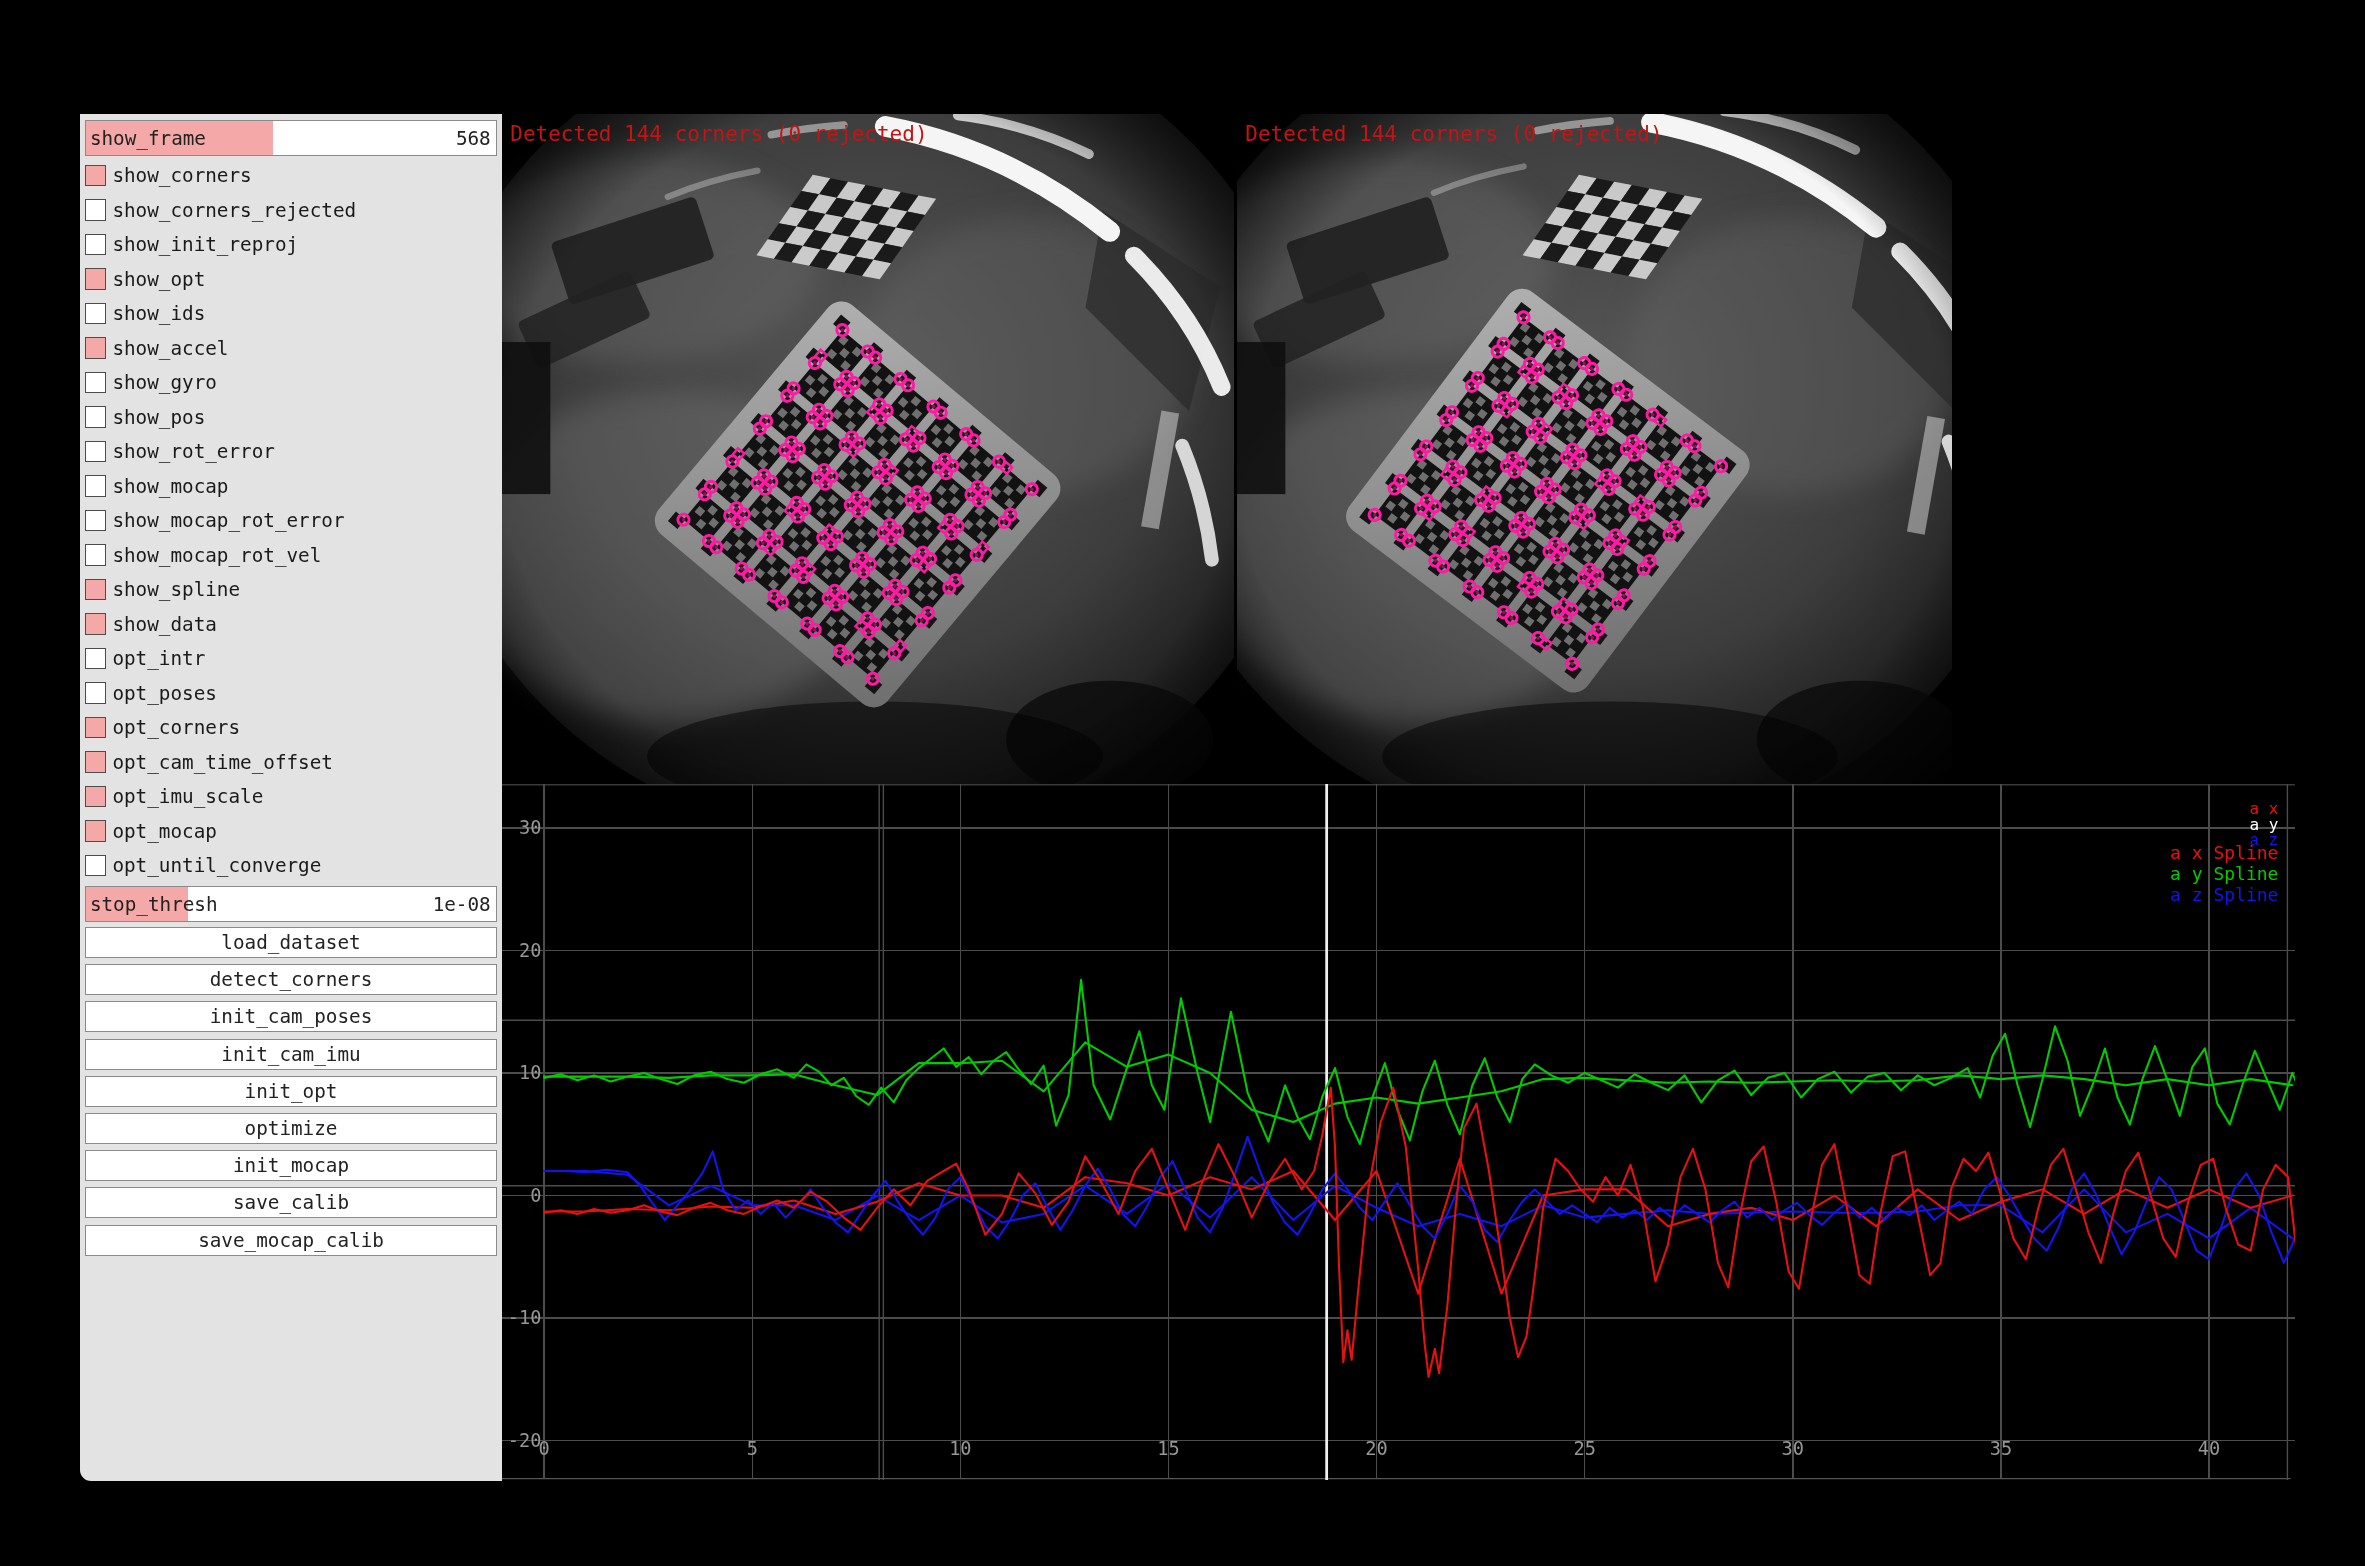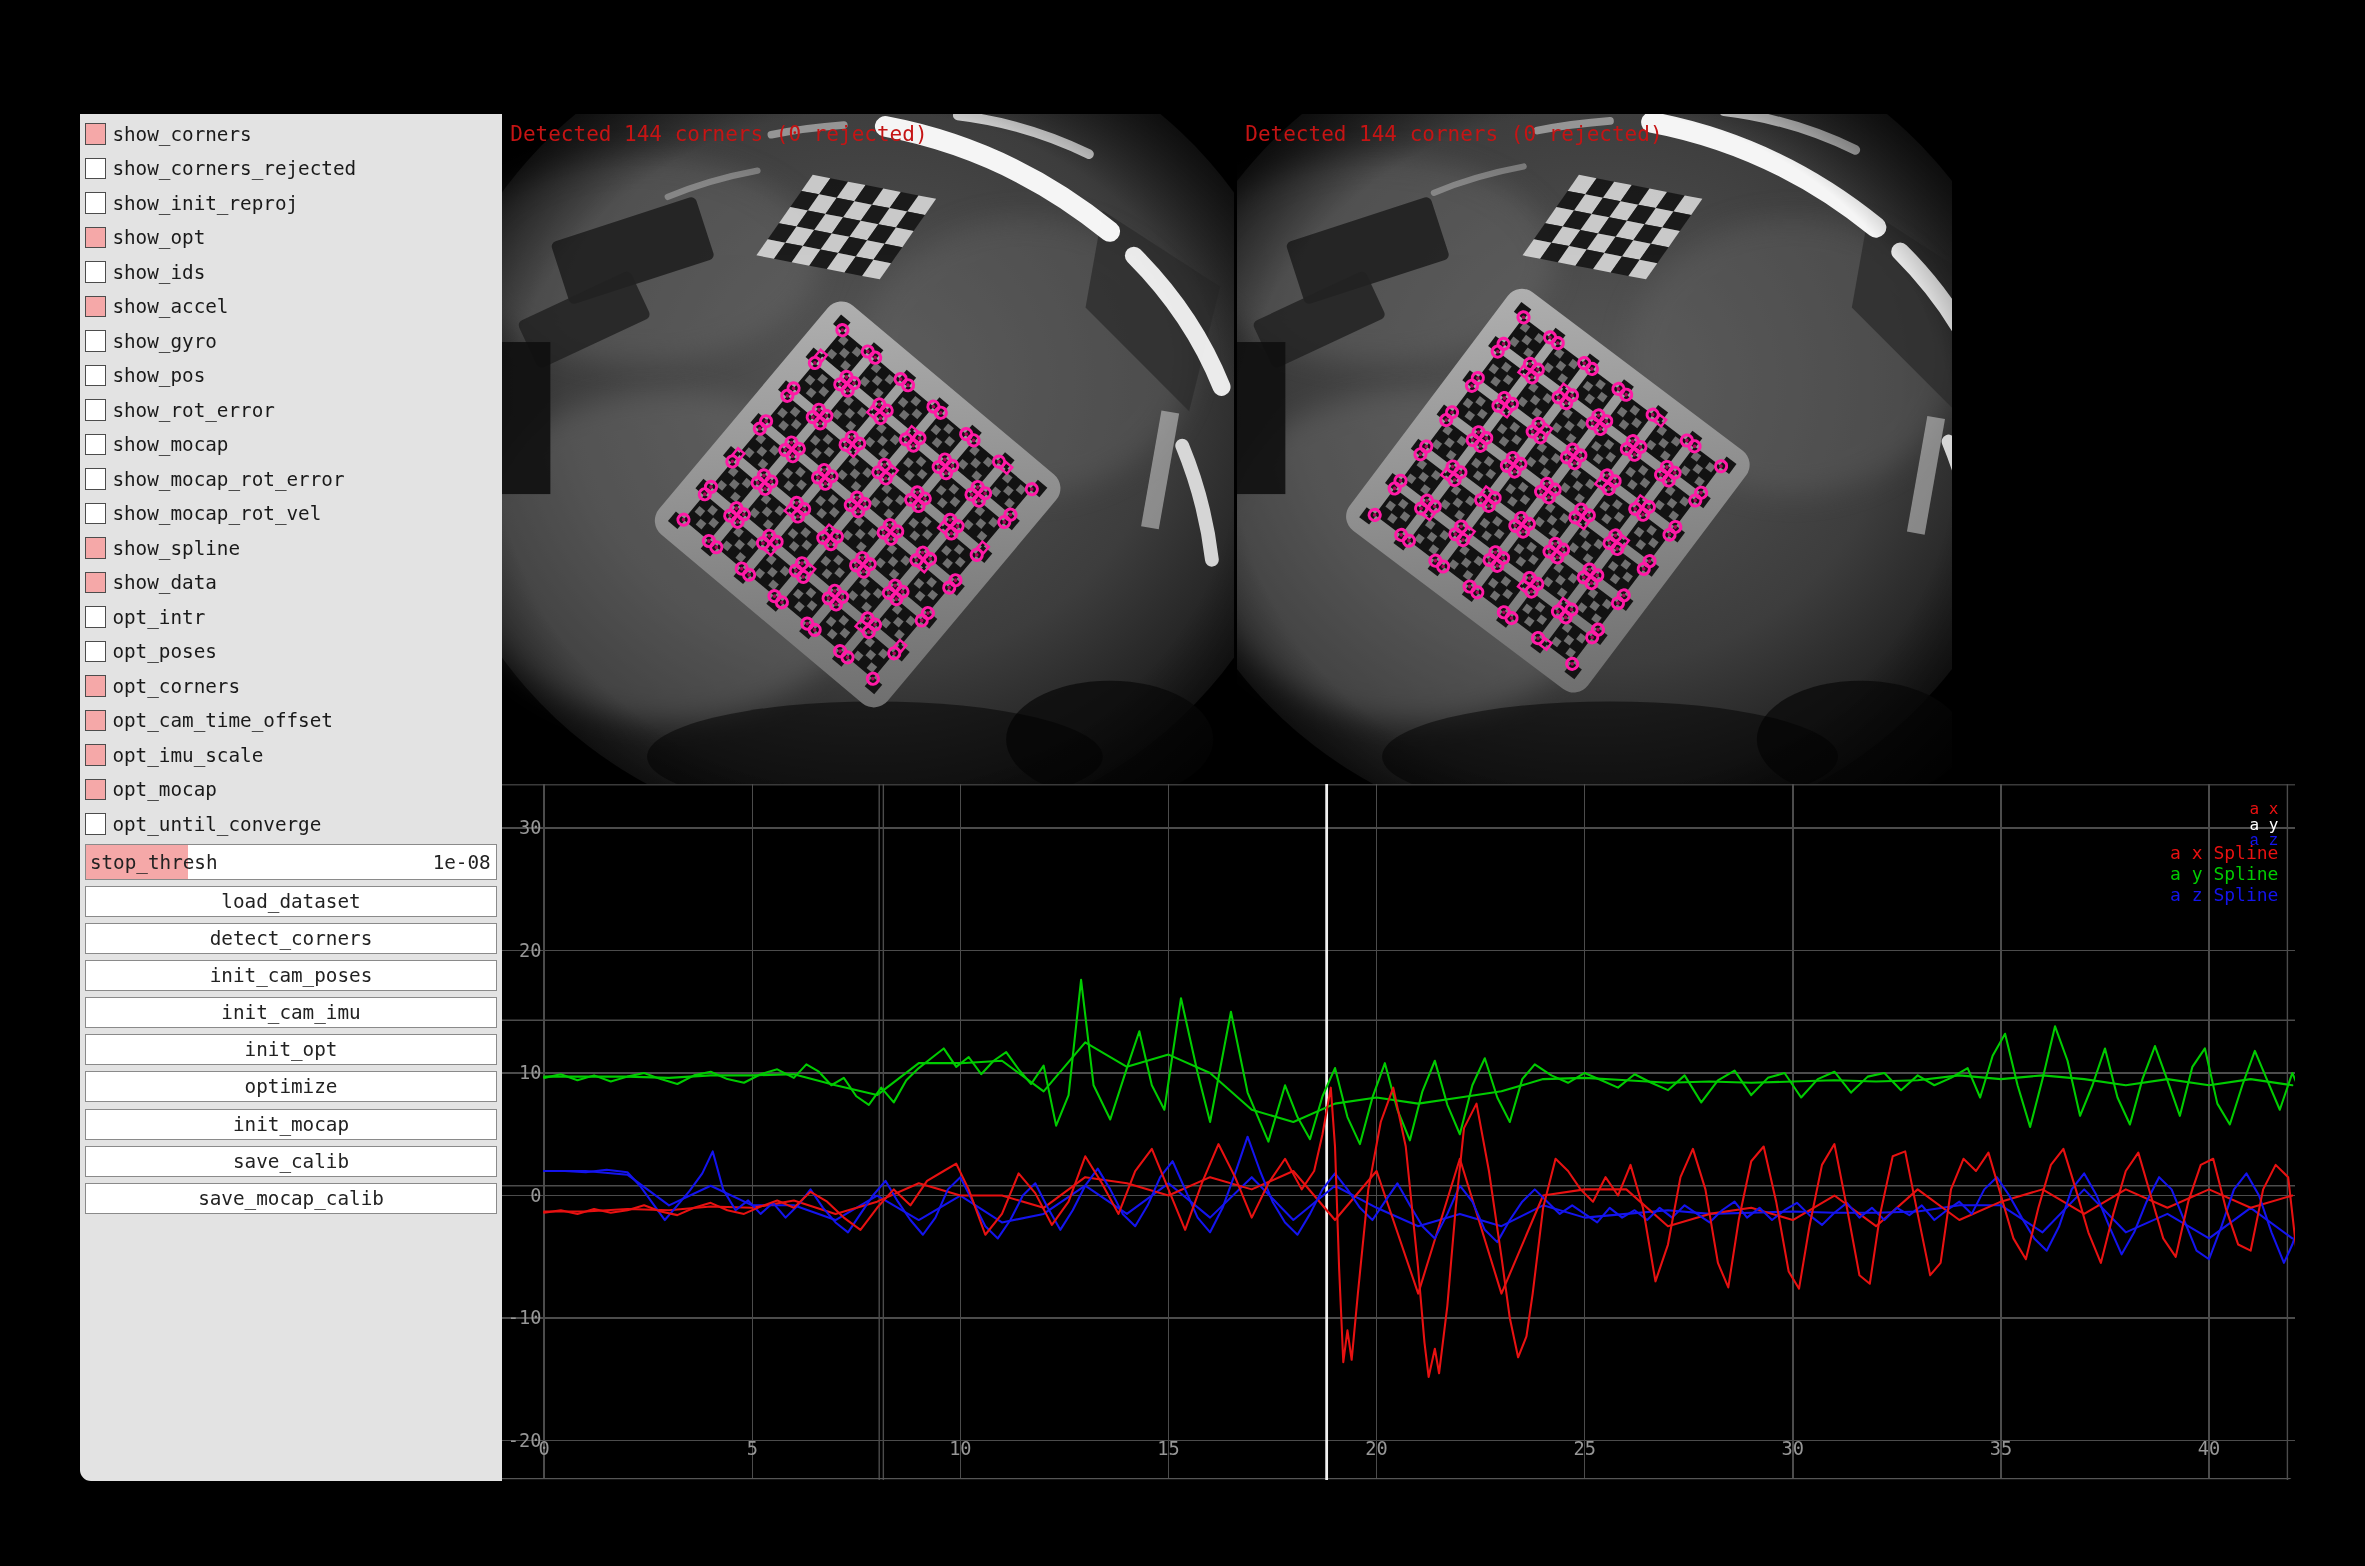--- a/index.html
+++ b/index.html
@@ -40,20 +40,25 @@
   .legend div{white-space:pre;}
   .legend.l1{top:17px;font-size:16px;line-height:16px;}
   .legend.l2{top:58px;font-size:18px;line-height:21px;}
 </style>
 </head>
 <body>
 
 <div class="window">
 
   <div class="sidebar" id="sidebar">
+      <div class="slider srow">
+        <div class="fill" style="width:45.5%"></div>
+        <span class="lab">show_frame</span>
+        <span class="val">568</span>
+      </div>
       <div class="cbrow srow">
         <span class="cbbox on"></span>
         <span class="cblab">show_corners</span>
       </div>
       <div class="cbrow srow">
         <span class="cbbox"></span>
         <span class="cblab">show_corners_rejected</span>
       </div>
       <div class="cbrow srow">
         <span class="cbbox"></span>

